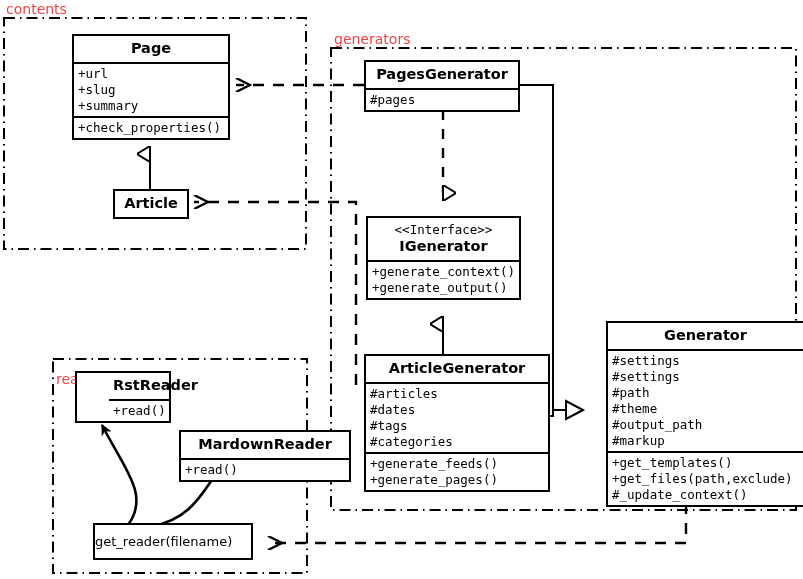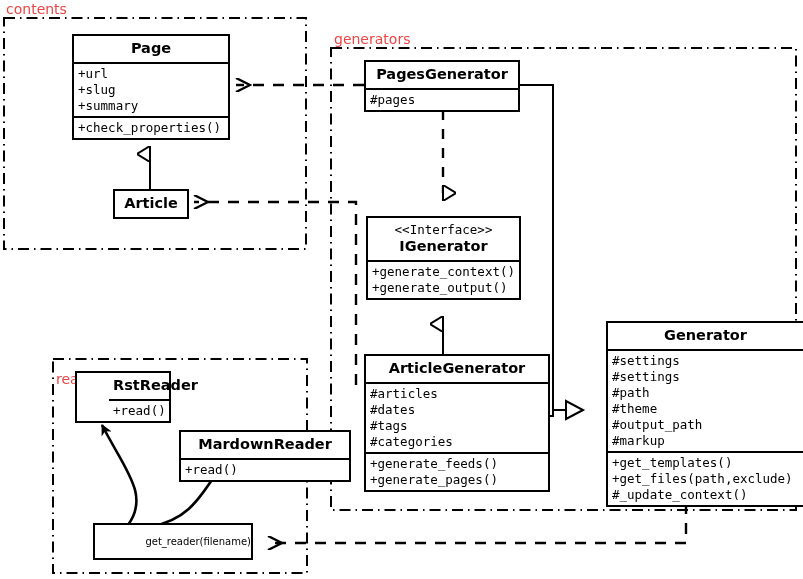--- a/index.html
+++ b/index.html
@@ -59,25 +59,25 @@
     color: #000;
   }
   .cls-sec div { white-space: nowrap; }
   .plain-box {
     position: absolute;
     box-sizing: border-box;
     border: 2px solid #000;
     background: #fff;
     z-index: 6;
     font-family: "DejaVu Sans", sans-serif;
-    font-size: 10px;
+    font-size: 13px;
     color: #000;
     display: flex;
     align-items: center;
-    justify-content: flex-end;
+    justify-content: flex-start;
   }
   svg.layer {
     position: absolute;
     left: 0; top: 0;
     width: 803px;
     height: 579px;
   }
   svg.edges { z-index: 3; }
   svg.frames { z-index: 1; }
 </style>

